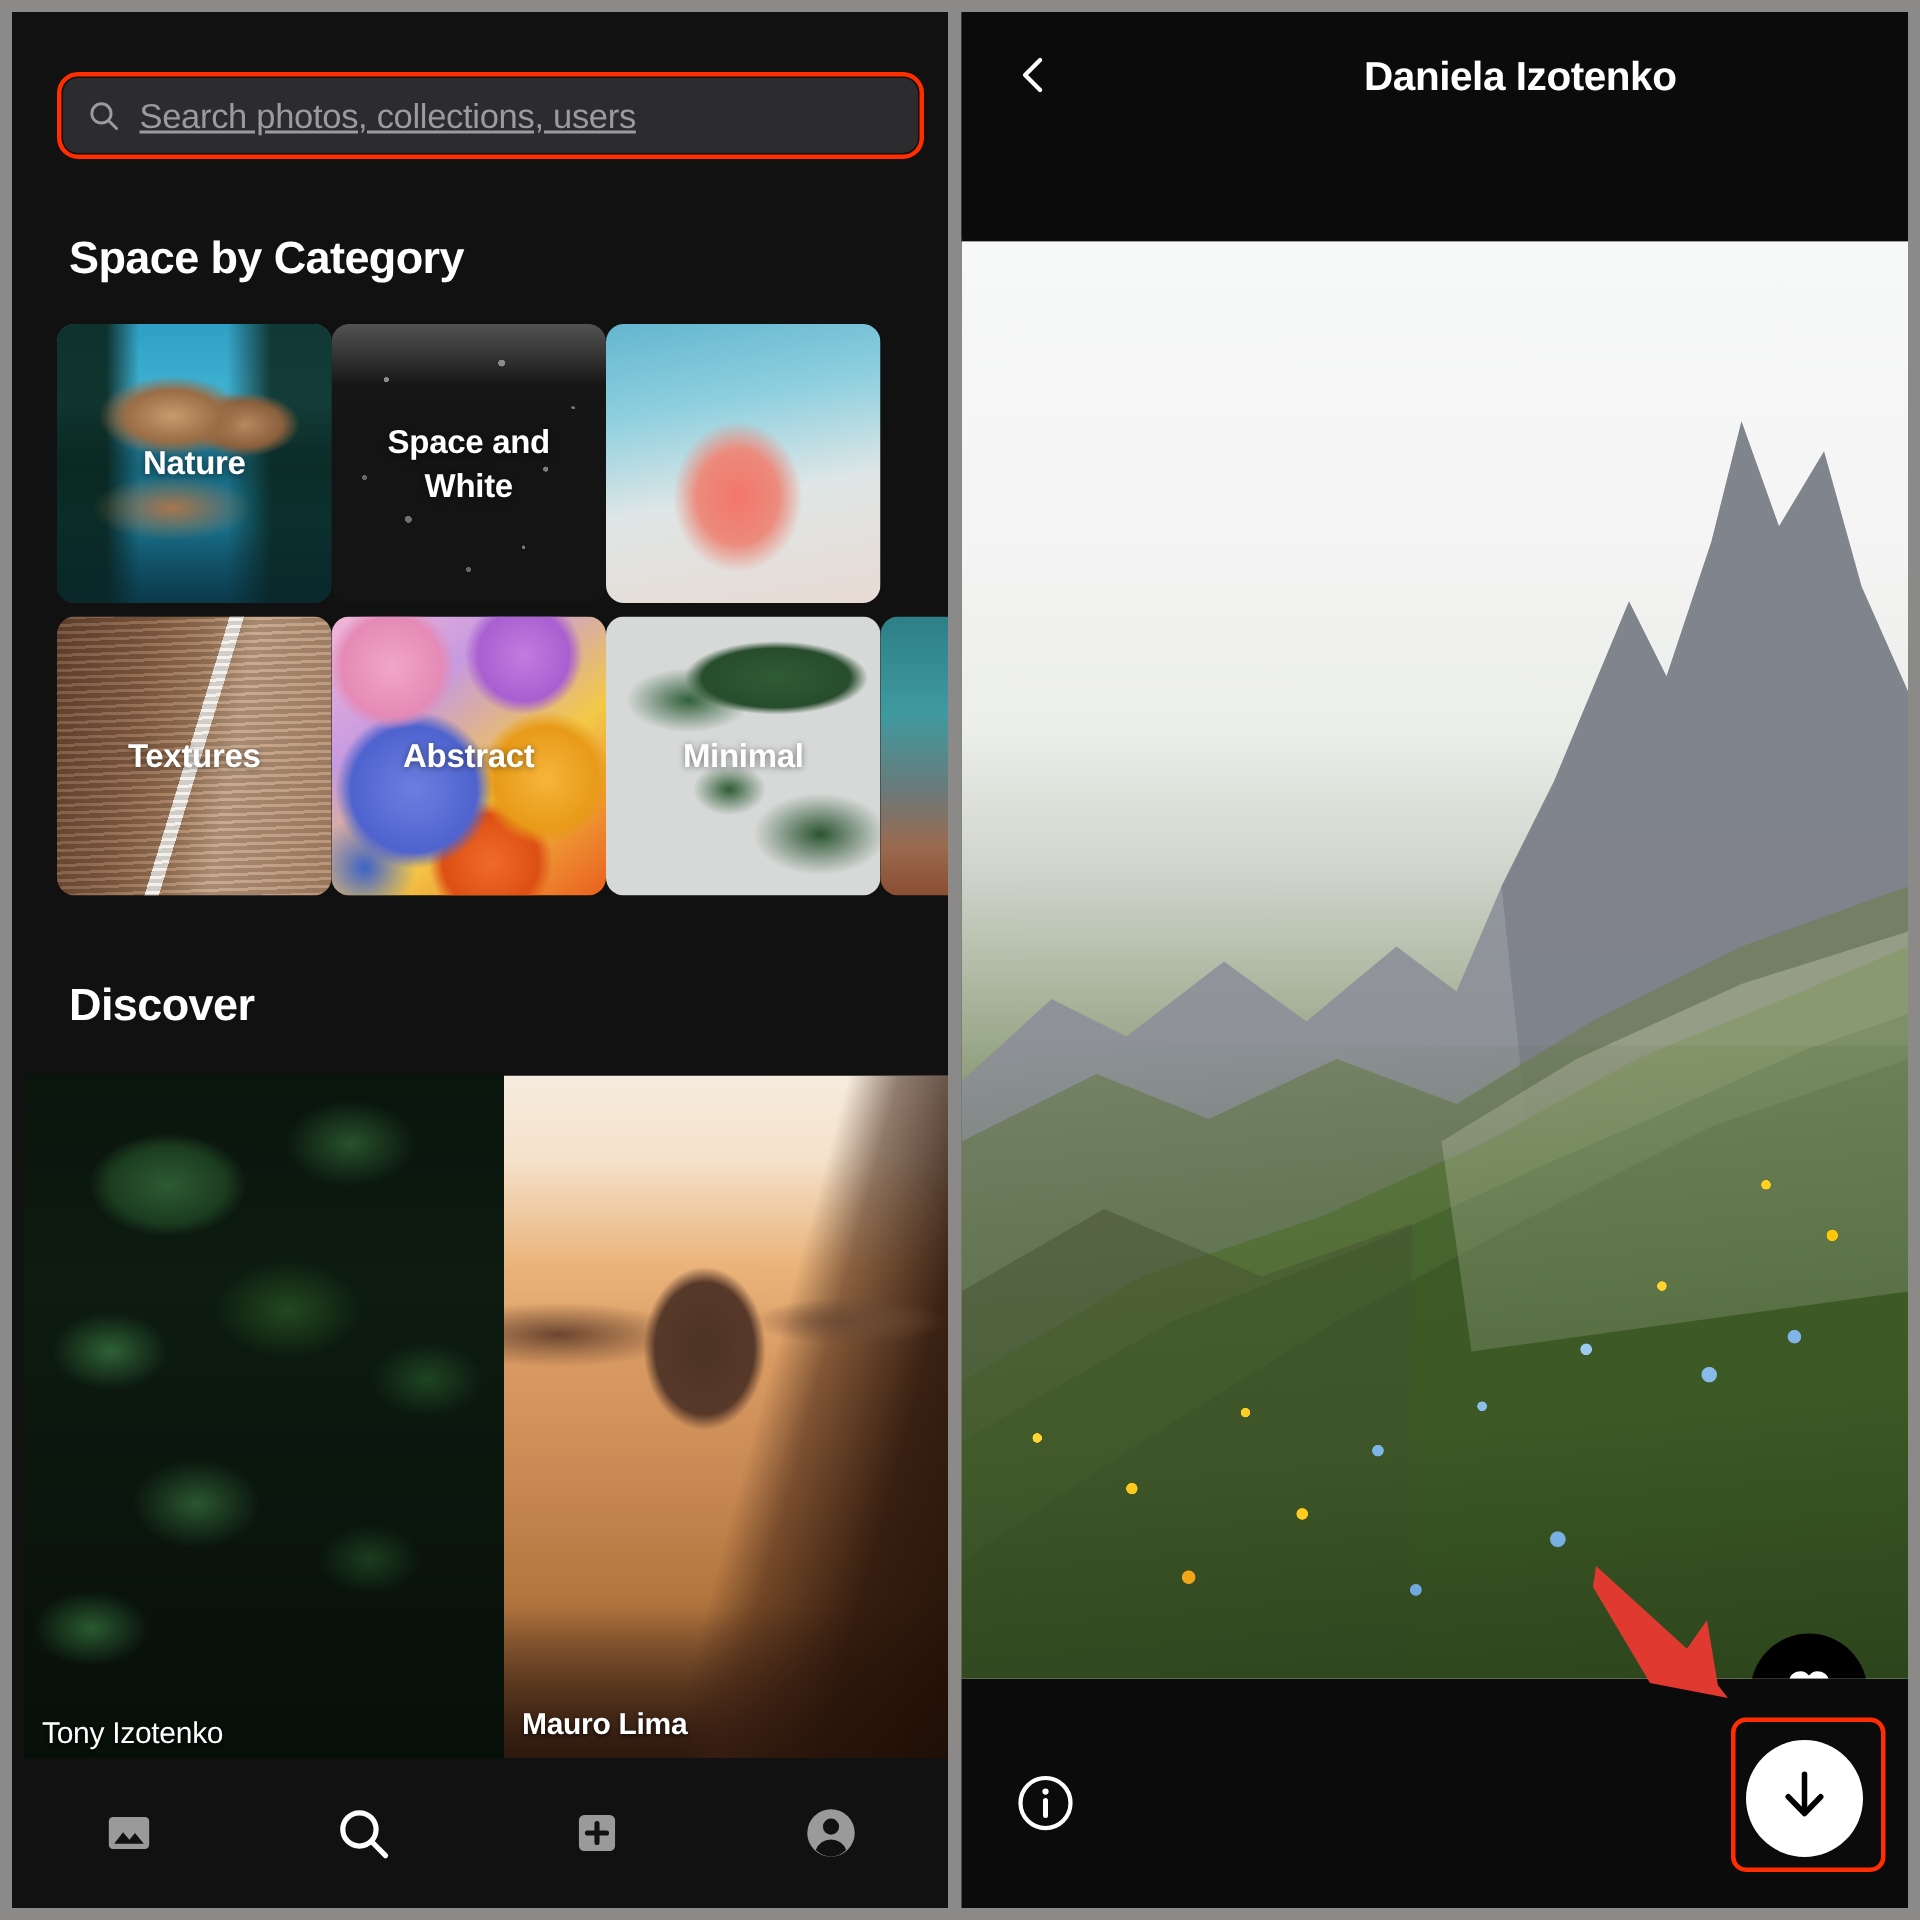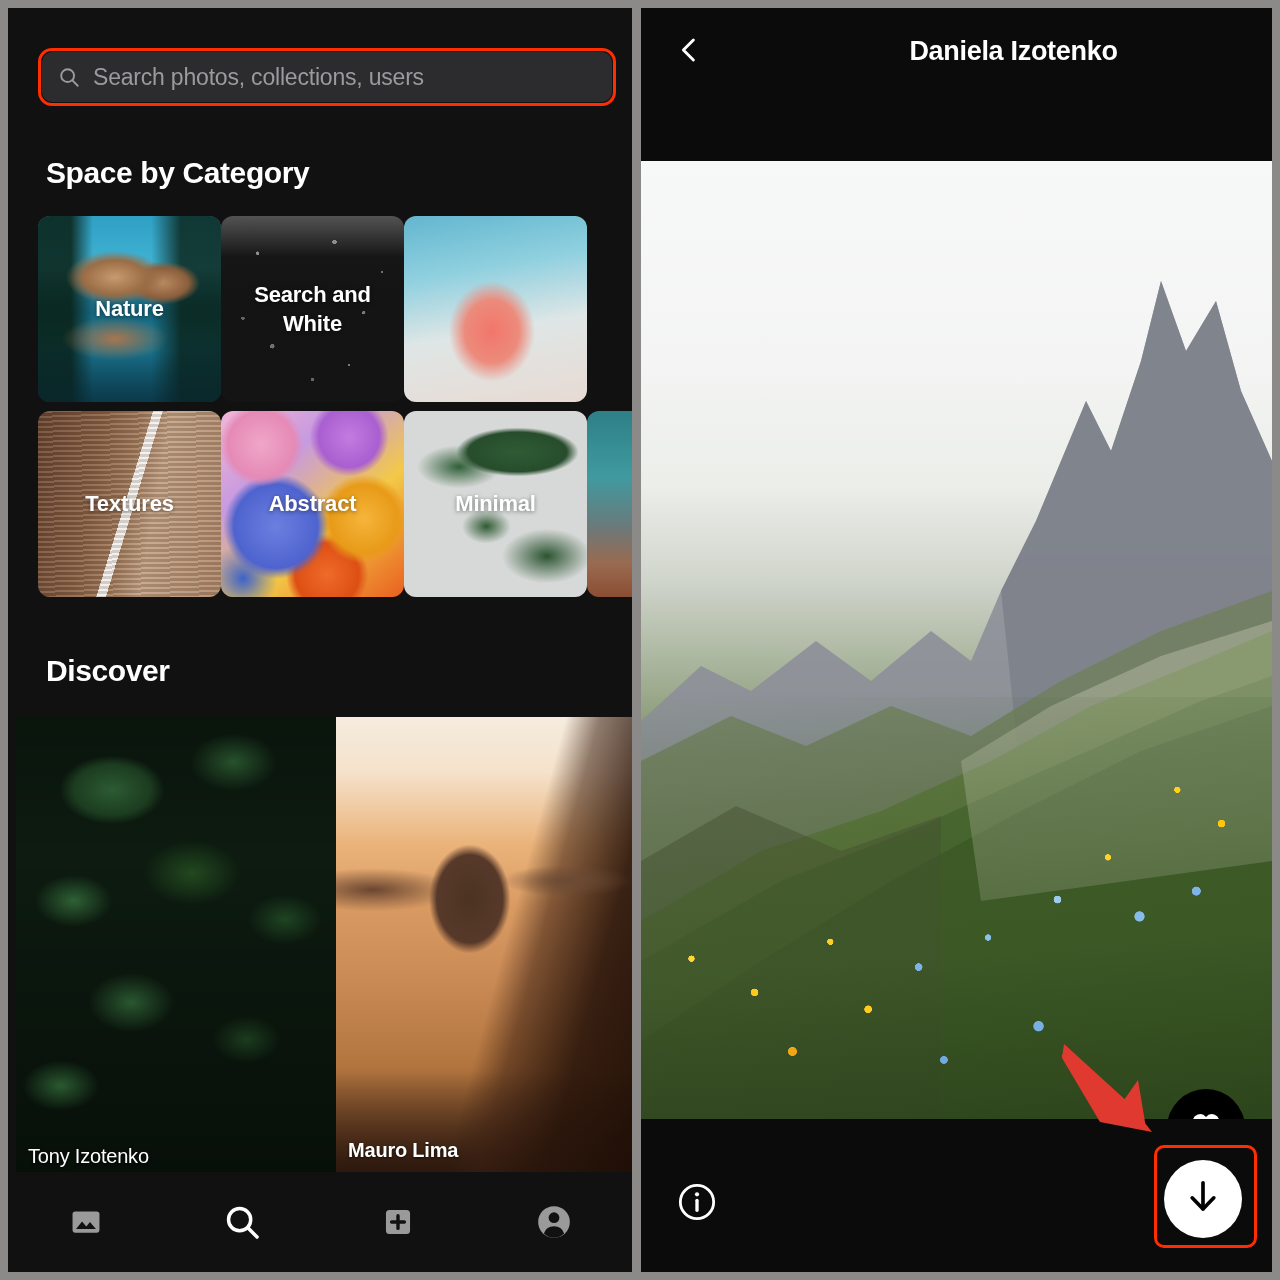--- a/index.html
+++ b/index.html
@@ -21,21 +21,21 @@
   .search-highlight {
     position:absolute; inset:0; border:3px solid #ff2d00; border-radius:14px;
     pointer-events:none;
   }
   .search-box {
     position:absolute; left:4px; top:4px; right:4px; bottom:4px;
     background:#2c2c2e; border-radius:10px;
     display:flex; align-items:center; padding-left:16px; gap:13px;
   }
   .search-icon { width:22px; height:22px; flex:none; }
-  .search-placeholder { color:#9b9b9f; font-size:23px; letter-spacing:-0.2px; }
+  .search-placeholder { color:#9b9b9f; font-size:23px; letter-spacing:-0.2px;text-decoration:underline; }
 
   .section-title {
     position:absolute; left:38px; color:#ffffff; font-size:30px; font-weight:bold;
     letter-spacing:-0.4px;
   }
   #t-browse { top:148px; }
   #t-discover { top:646px; }
 
   
   .cat-row { position:absolute; left:30px; display:flex; }
@@ -226,21 +226,21 @@
 
     <div class="section-title" id="t-browse">Space by Category</div>
 
     <div class="cat-row" id="cat-row-0">
         <div class="cat-tile">
           <div class="bg art-nature"></div>
           <div class="cat-label">Nature</div>
         </div>
         <div class="cat-tile">
           <div class="bg art-bw"></div>
-          <div class="cat-label twoline">Search and White</div>
+          <div class="cat-label twoline">Space and White</div>
         </div>
         <div class="cat-tile">
           <div class="bg art-pink"></div>
         </div>
       </div>
     <div class="cat-row" id="cat-row-1">
         <div class="cat-tile">
           <div class="bg art-textures"></div>
           <div class="cat-label">Textures</div>
         </div>

